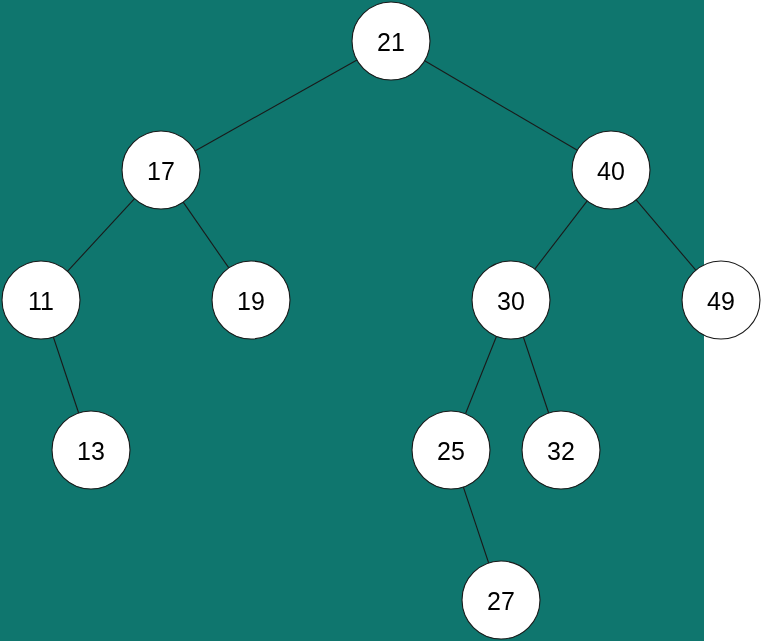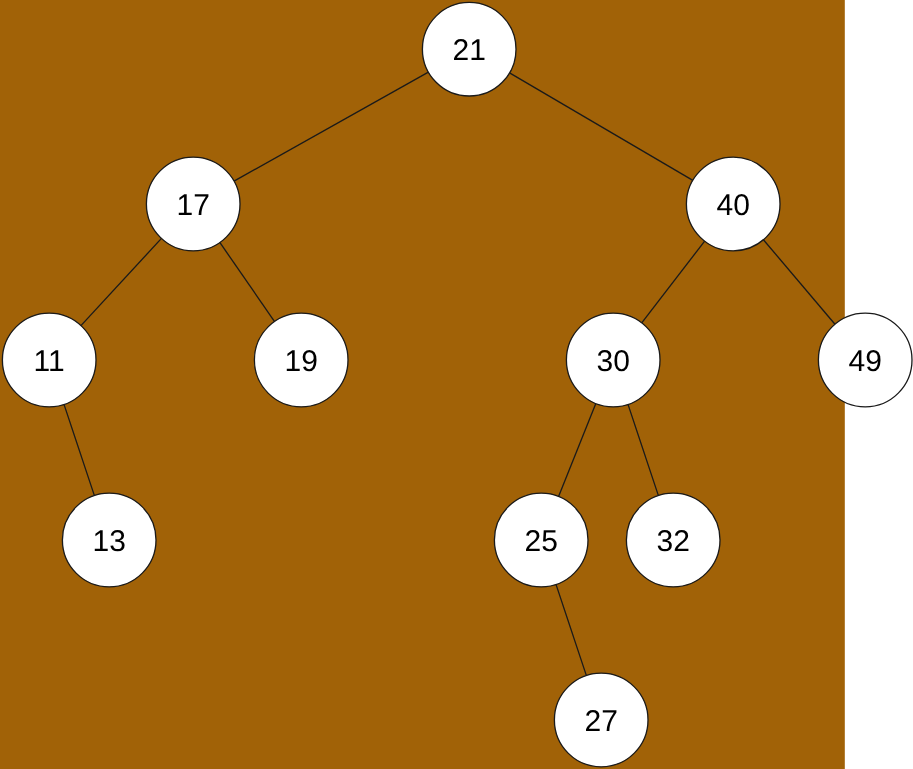--- a/index.html
+++ b/index.html
@@ -10,21 +10,21 @@
   body {
     width: 761px;
     height: 641px;
     font-family: "Liberation Sans", sans-serif;
     overflow: hidden;
   }
   #tree-canvas {
     position: relative;
     width: 704px;
     height: 641px;
-    background: #a16207;
+    background: #0f766e;
   }
   svg.tree-svg {
     position: absolute;
     top: 0;
     left: 0;
     width: 761px;
     height: 641px;
   }
   .tree-edge {
     stroke: #1a1a1a;

